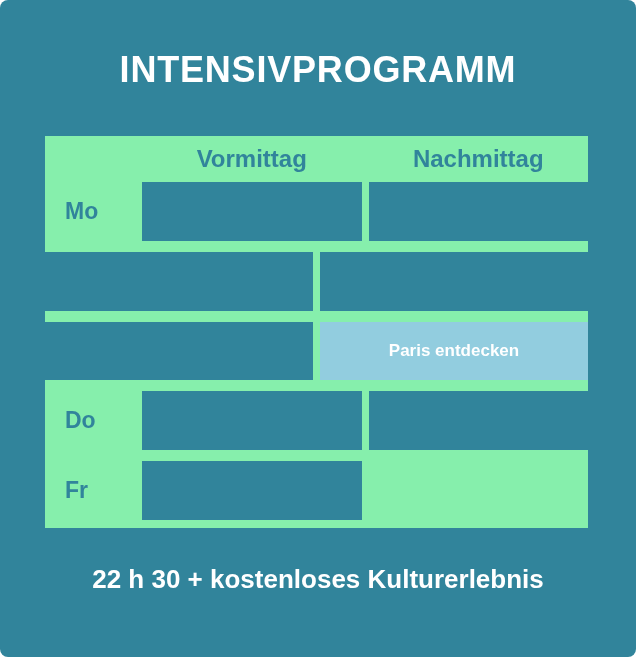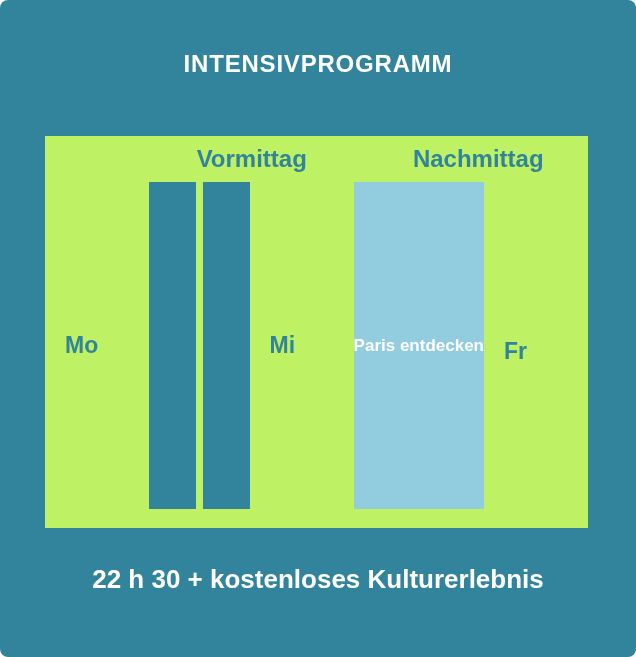--- a/index.html
+++ b/index.html
@@ -23,37 +23,37 @@
     background: #31849b;
     border-radius: 8px;
     display: flex;
     flex-direction: column;
     align-items: center;
   }
 
   
   #poster-title {
     margin-top: 52px;
-    font-size: 24px;
+    font-size: 36px;
     font-weight: bold;
     color: #ffffff;
     letter-spacing: 0.8px;
     line-height: 1;
     text-align: center;
     white-space: nowrap;
   }
 
   
   #schedule-card {
     position: absolute;
     left: 45px;
     top: 136px;
     width: 543px;
     height: 392px;
-    background: #bef264;
+    background: #86efac;
     box-sizing: border-box;
     display: flex;
     flex-direction: column;
   }
 
   
   #schedule-header {
     display: flex;
     height: 46px;
     flex: 0 0 auto;
@@ -72,21 +72,21 @@
     line-height: 1;
     white-space: nowrap;
   }
   .colhead.morning { margin-right: 3px; }
   .colhead.afternoon { margin-left: 4px; }
 
   
   #schedule-body {
     flex: 1 1 auto;
     display: flex;
-    flex-direction: row;
+    flex-direction: column;
     padding-bottom: 8px;
   }
 
   .day-row {
     display: flex;
     align-items: stretch;
     flex: 1 1 0;
     padding-bottom: 11px;
   }
   .day-row:last-child { padding-bottom: 0; justify-content: flex-end; }
@@ -164,25 +164,29 @@
         <div class="slot morning filled"></div>
         <div class="slot afternoon filled"></div>
       </div>
 
       <div class="day-row">
         <div class="slot morning filled"></div>
         <div class="slot afternoon filled"></div>
       </div>
 
       <div class="day-row">
-        <div class="day-label">Mi</div>
         <div class="slot morning filled"></div>
         <div class="slot afternoon highlight">Paris entdecken</div>
       </div>
 
+      <div class="day-row">
+        <div class="day-label">Do</div>
+        <div class="slot morning filled"></div>
+        <div class="slot afternoon filled"></div>
+      </div>
 
       <div class="day-row">
         <div class="day-label">Fr</div>
         <div class="slot morning filled"></div>
         <div class="slot afternoon empty"></div>
       </div>
 
     </div>
   </div>
 

